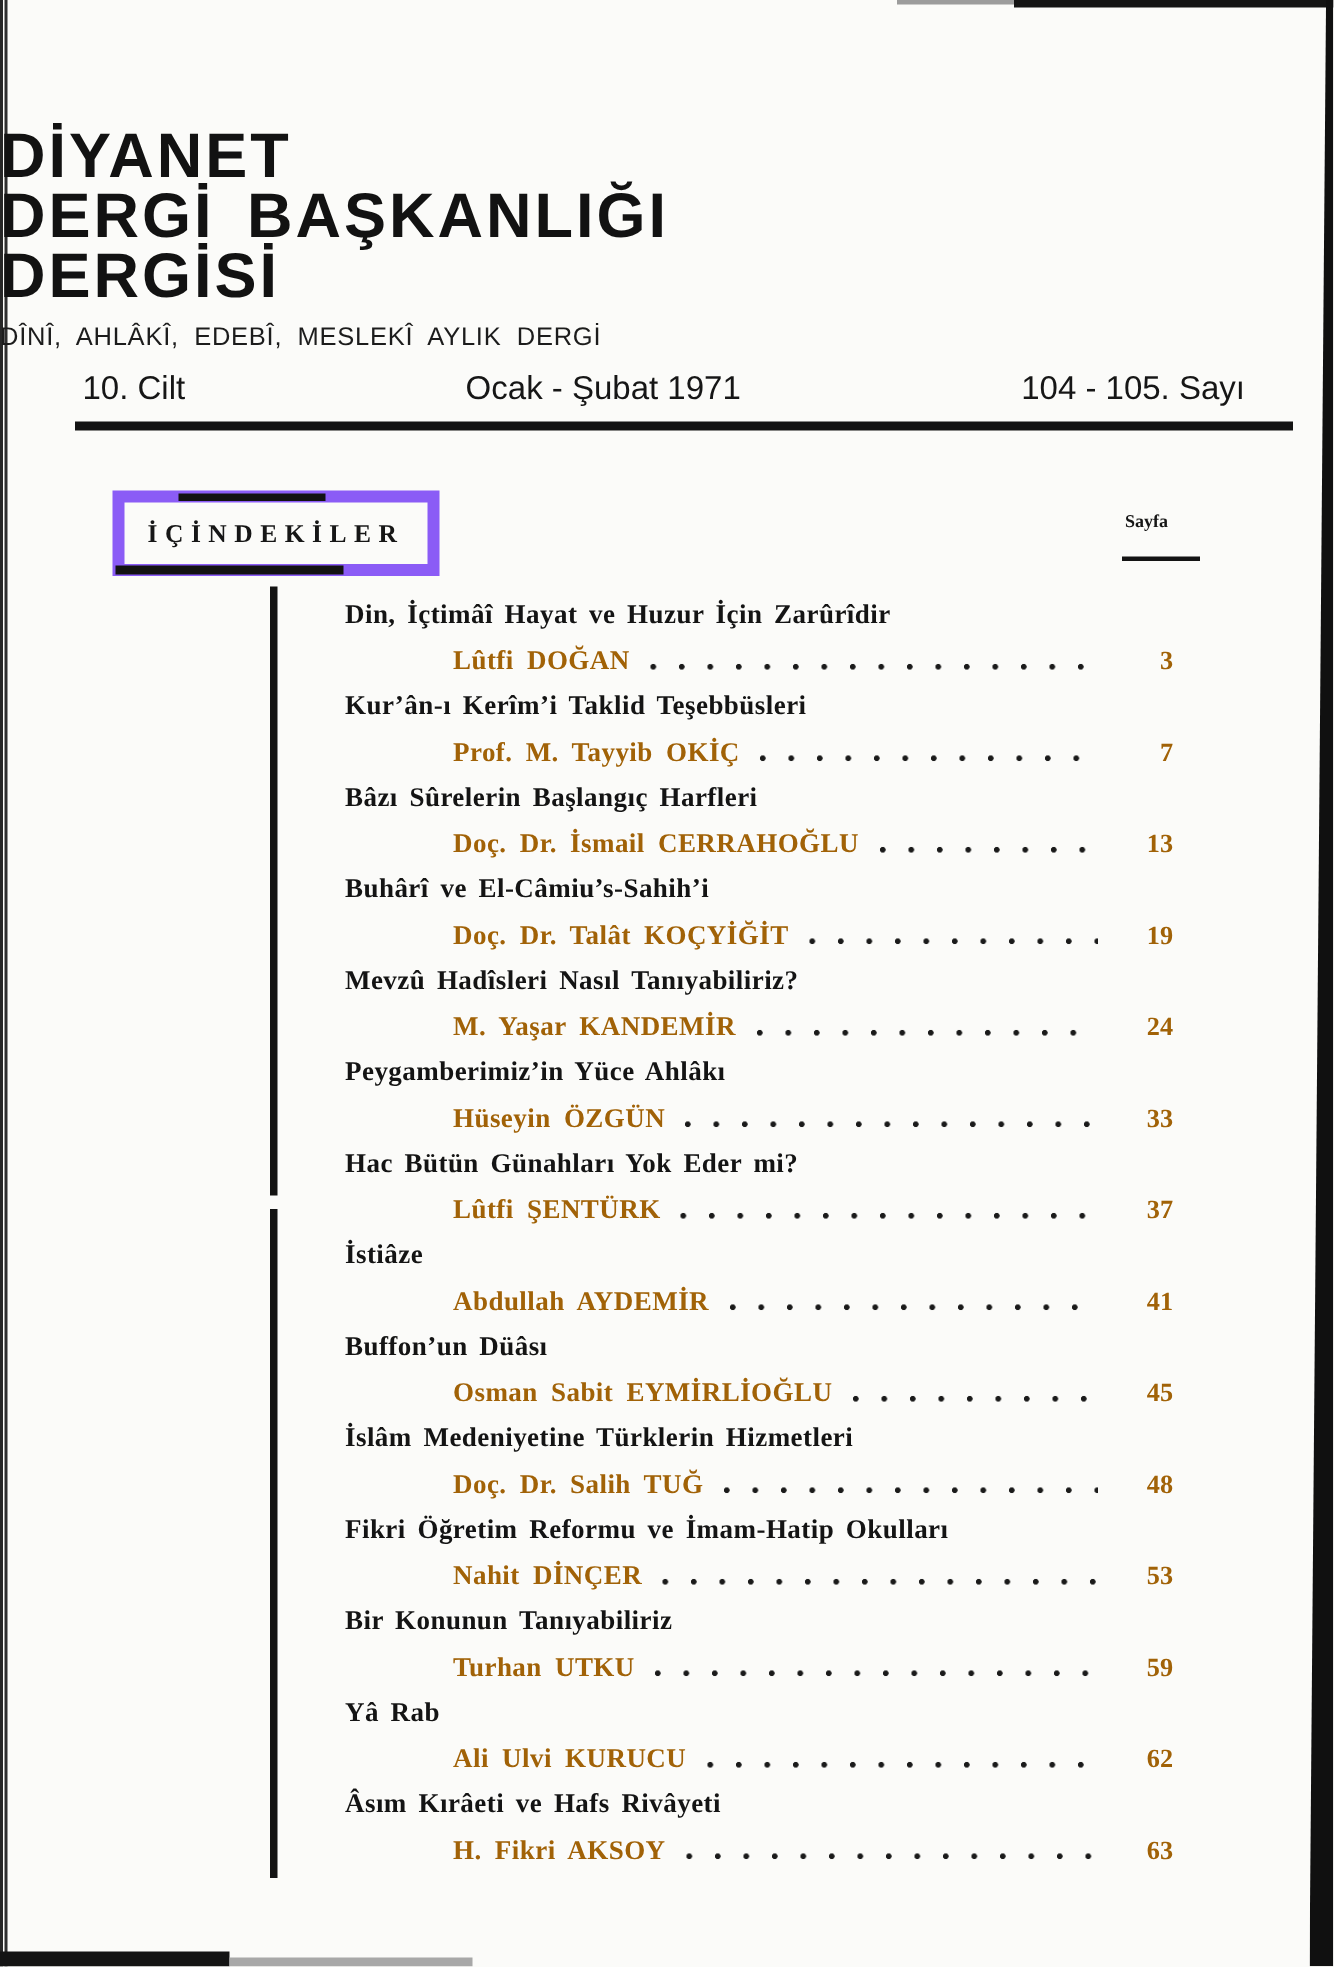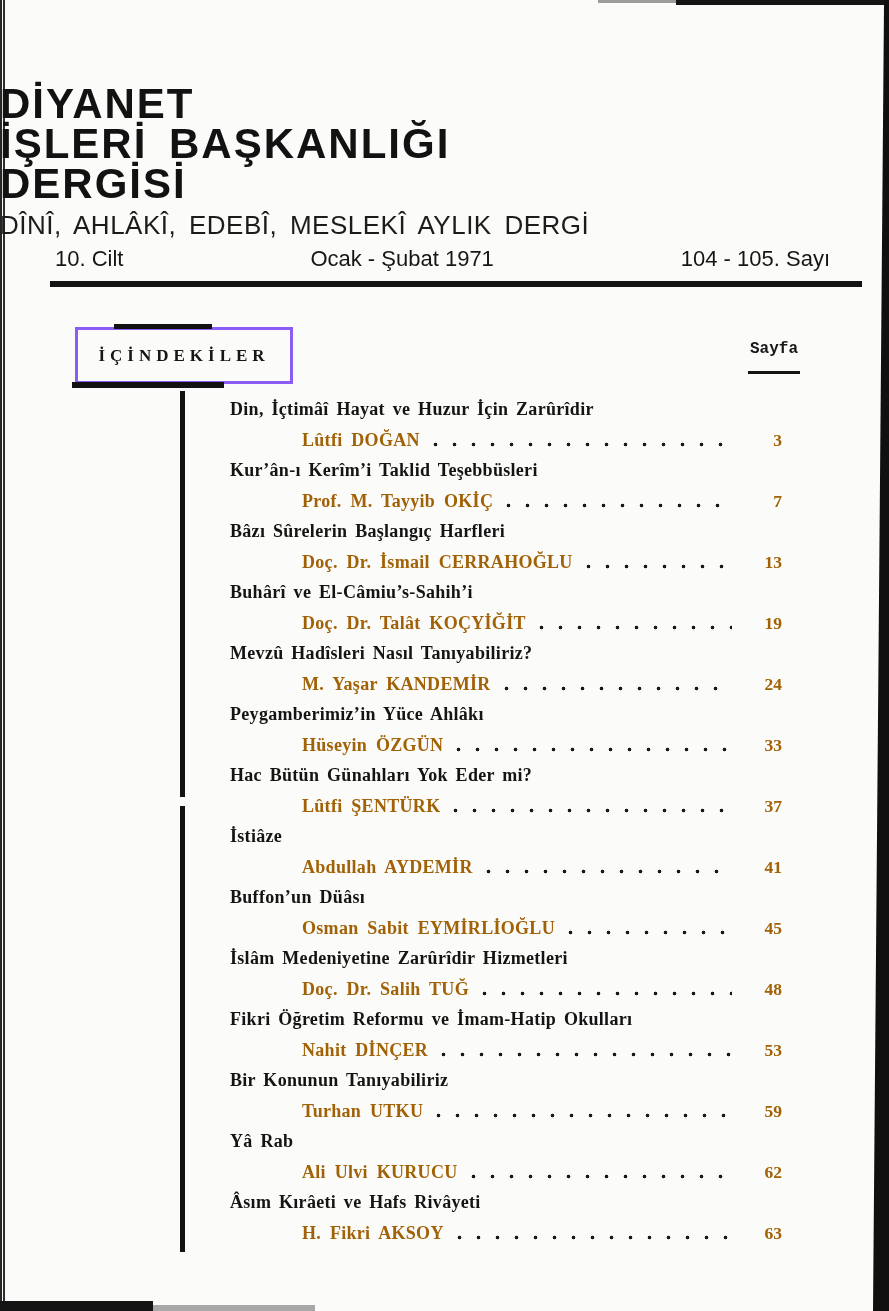--- a/index.html
+++ b/index.html
@@ -27,48 +27,48 @@
   .edge-bottom-black{position:absolute;left:0;bottom:0;width:153px;height:10px;background:#141414;}
   .edge-bottom-gray{position:absolute;left:153px;bottom:0;width:162px;height:6px;background:#a8a8a8;}
 
   
   .masthead{position:absolute;top:84px;left:0;width:100%;text-align:left;}
   .masthead .t-line{
     font-size:42px;font-weight:700;line-height:40px;letter-spacing:2px;word-spacing:8px;
     color:#121212;
   }
   .masthead .subtitle{
-    margin-top:6px;font-size:26px;font-weight:400;line-height:30px;letter-spacing:0.5px;word-spacing:5px;
+    margin-top:6px;font-size:17px;font-weight:400;line-height:30px;letter-spacing:0.5px;word-spacing:5px;
     color:#1c1c1c;
   }
 
   
   .issue-bar{
     position:absolute;top:246px;left:55px;right:59px;
     display:flex;justify-content:space-between;align-items:flex-start;
     font-size:22px;color:#161616;
   }
   .double-rule{
     position:absolute;top:281px;left:50px;width:812px;height:3px;
     border-top:3px solid #131313;border-bottom:3px solid #131313;
   }
 
   
   .toc-box{
     position:absolute;left:75px;top:327px;width:218px;height:57px;
-    border:3px solid #8b5cf6;
+    border:8px solid #8b5cf6;
     display:flex;align-items:center;justify-content:center;
     font-family:"Liberation Serif", serif;
     font-weight:700;font-size:17px;letter-spacing:5px;
   }
   .toc-box::before{content:"";position:absolute;top:-6px;left:36px;width:98px;height:5px;background:#121212;}
   .toc-box::after{content:"";position:absolute;bottom:-7px;left:-6px;width:152px;height:6px;background:#121212;}
   .sayfa{
     position:absolute;left:750px;top:340px;
-    font-family:Liberation Mono, monospace;font-weight:700;font-size:16px;
+    font-family:Liberation Serif, serif;font-weight:700;font-size:12px;
   }
   .sayfa-rule{position:absolute;left:748px;top:371px;width:52px;height:3px;background:#141414;}
 
   
   .vrule-a{position:absolute;left:180px;top:391px;width:5px;height:406px;background:#131313;}
   .vrule-b{position:absolute;left:180px;top:806px;width:5px;height:446px;background:#131313;}
 
   
   .entries{
     position:absolute;left:230px;top:398px;width:552px;
@@ -98,21 +98,21 @@
 
   <div class="edge-left"></div>
   <div class="edge-top-gray"></div>
   <div class="edge-top-black"></div>
   <div class="edge-right"></div>
   <div class="edge-bottom-black"></div>
   <div class="edge-bottom-gray"></div>
 
   <header class="masthead">
     <div class="t-line">DİYANET</div>
-    <div class="t-line">İŞLERİ BAŞKANLIĞI</div>
+    <div class="t-line">DERGİ BAŞKANLIĞI</div>
     <div class="t-line">DERGİSİ</div>
     <div class="subtitle">DÎNÎ, AHLÂKÎ, EDEBÎ, MESLEKÎ AYLIK DERGİ</div>
   </header>
 
   <div class="issue-bar">
     <span>10. Cilt</span>
     <span>Ocak - Şubat 1971</span>
     <span>104 - 105. Sayı</span>
   </div>
   <div class="double-rule"></div>
@@ -202,21 +202,21 @@
     <div class="entry">
       <div class="entry-title">Buffon’un Düâsı</div>
       <div class="entry-line">
         <span class="entry-author">Osman Sabit EYMİRLİOĞLU</span>
         <span class="dots"></span>
         <span class="entry-page">45</span>
       </div>
     </div>
 
     <div class="entry">
-      <div class="entry-title">İslâm Medeniyetine Zarûrîdir Hizmetleri</div>
+      <div class="entry-title">İslâm Medeniyetine Türklerin Hizmetleri</div>
       <div class="entry-line">
         <span class="entry-author">Doç. Dr. Salih TUĞ</span>
         <span class="dots"></span>
         <span class="entry-page">48</span>
       </div>
     </div>
 
     <div class="entry">
       <div class="entry-title">Fikri Öğretim Reformu ve İmam-Hatip Okulları</div>
       <div class="entry-line">

